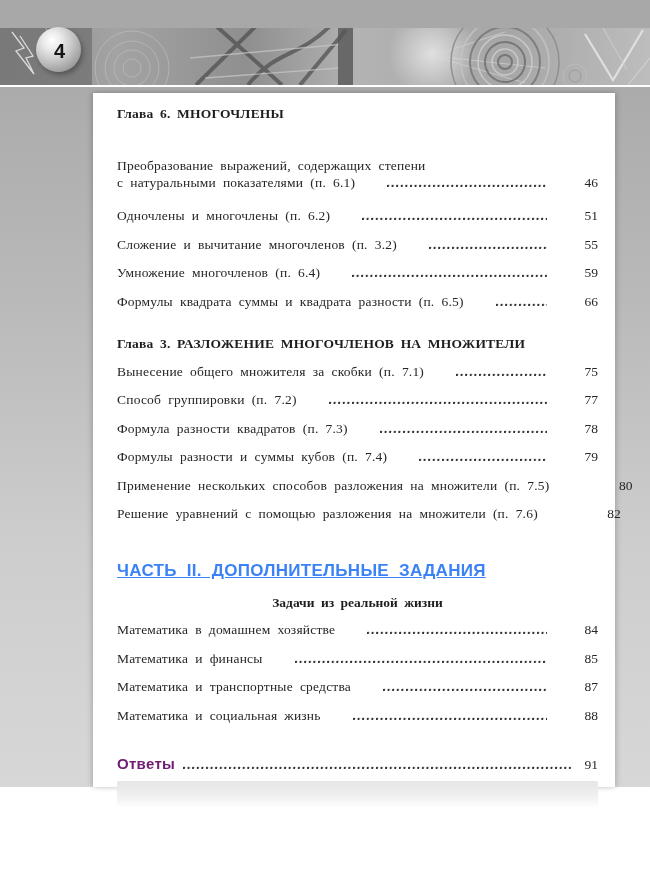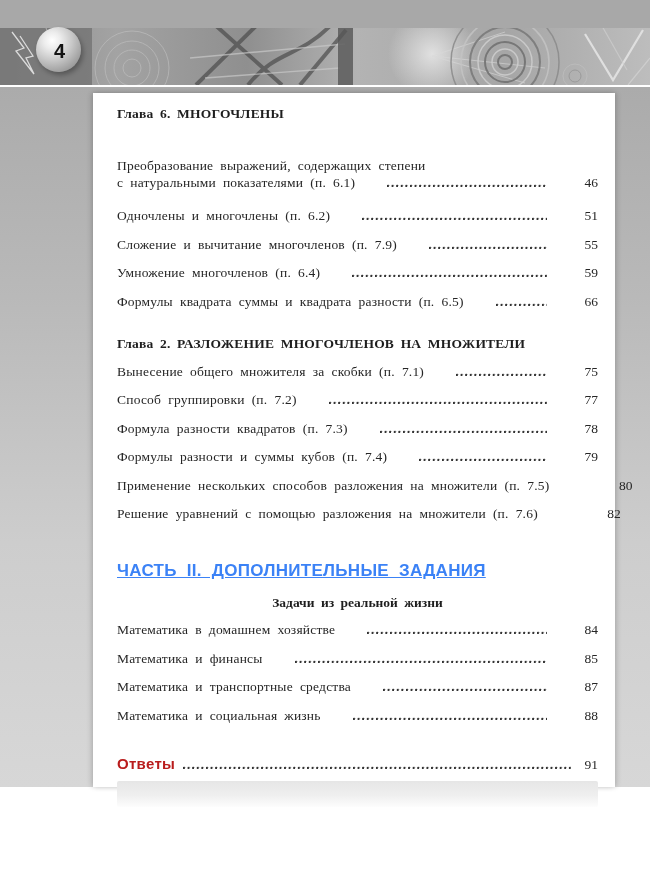--- a/index.html
+++ b/index.html
@@ -42,21 +42,21 @@
   .toc-entry.multi{margin-bottom:19px;margin-top:35px;}
   .entry-line{line-height:20px;word-spacing:3.5px;letter-spacing:.2px;}
   .entry-row{display:flex;align-items:baseline;line-height:14px;gap:24px;}
   .entry-text{word-spacing:3.5px;letter-spacing:.2px;white-space:nowrap;}
   .dots{flex:1;height:4px;margin:0 5px 1px 8px;
      background-image:radial-gradient(circle at 1px 2.8px,#333 1px,transparent 1.45px);
      background-size:4.6px 4px;background-repeat:repeat-x;background-position:left bottom;}
   .page-num{min-width:22px;text-align:right;font:500 13.5px/14px "Liberation Serif","DejaVu Serif",serif;}
 
   .answers-row{display:flex;align-items:baseline;}
-  .answers-label{font:800 15px/16px "Liberation Sans","DejaVu Sans",sans-serif;color:#b91c1c;letter-spacing:.3px;}
+  .answers-label{font:800 15px/16px "Liberation Sans","DejaVu Sans",sans-serif;color:#701a75;letter-spacing:.3px;}
 
   .fade-strip{height:26px;margin-top:9px;border-radius:2px;
      background:linear-gradient(180deg,#e6e6e6 0%,#efefef 55%,#fdfdfd 100%);}
 </style>
 </head>
 <body>
 
 <div class="page">
 
   <div class="header">
@@ -150,42 +150,42 @@
             </div>
             <div class="toc-entry">
               <div class="entry-row">
                 <span class="entry-text">Одночлены и многочлены (п. 6.2)</span>
                 <span class="dots"></span>
                 <span class="page-num">51</span>
               </div>
             </div>
             <div class="toc-entry">
               <div class="entry-row">
-                <span class="entry-text">Сложение и вычитание многочленов (п. 7.9)</span>
+                <span class="entry-text">Сложение и вычитание многочленов (п. 3.2)</span>
                 <span class="dots"></span>
                 <span class="page-num">55</span>
               </div>
             </div>
             <div class="toc-entry">
               <div class="entry-row">
                 <span class="entry-text">Умножение многочленов (п. 6.4)</span>
                 <span class="dots"></span>
                 <span class="page-num">59</span>
               </div>
             </div>
             <div class="toc-entry">
               <div class="entry-row">
                 <span class="entry-text">Формулы квадрата суммы и квадрата разности (п. 6.5)</span>
                 <span class="dots"></span>
                 <span class="page-num">66</span>
               </div>
             </div>
           </div>
           <div class="toc-section">
-            <div class="toc-heading serif">Глава 2. РАЗЛОЖЕНИЕ МНОГОЧЛЕНОВ НА МНОЖИТЕЛИ</div>
+            <div class="toc-heading serif">Глава 3. РАЗЛОЖЕНИЕ МНОГОЧЛЕНОВ НА МНОЖИТЕЛИ</div>
             <div class="toc-entry">
               <div class="entry-row">
                 <span class="entry-text">Вынесение общего множителя за скобки (п. 7.1)</span>
                 <span class="dots"></span>
                 <span class="page-num">75</span>
               </div>
             </div>
             <div class="toc-entry">
               <div class="entry-row">
                 <span class="entry-text">Способ группировки (п. 7.2)</span>

